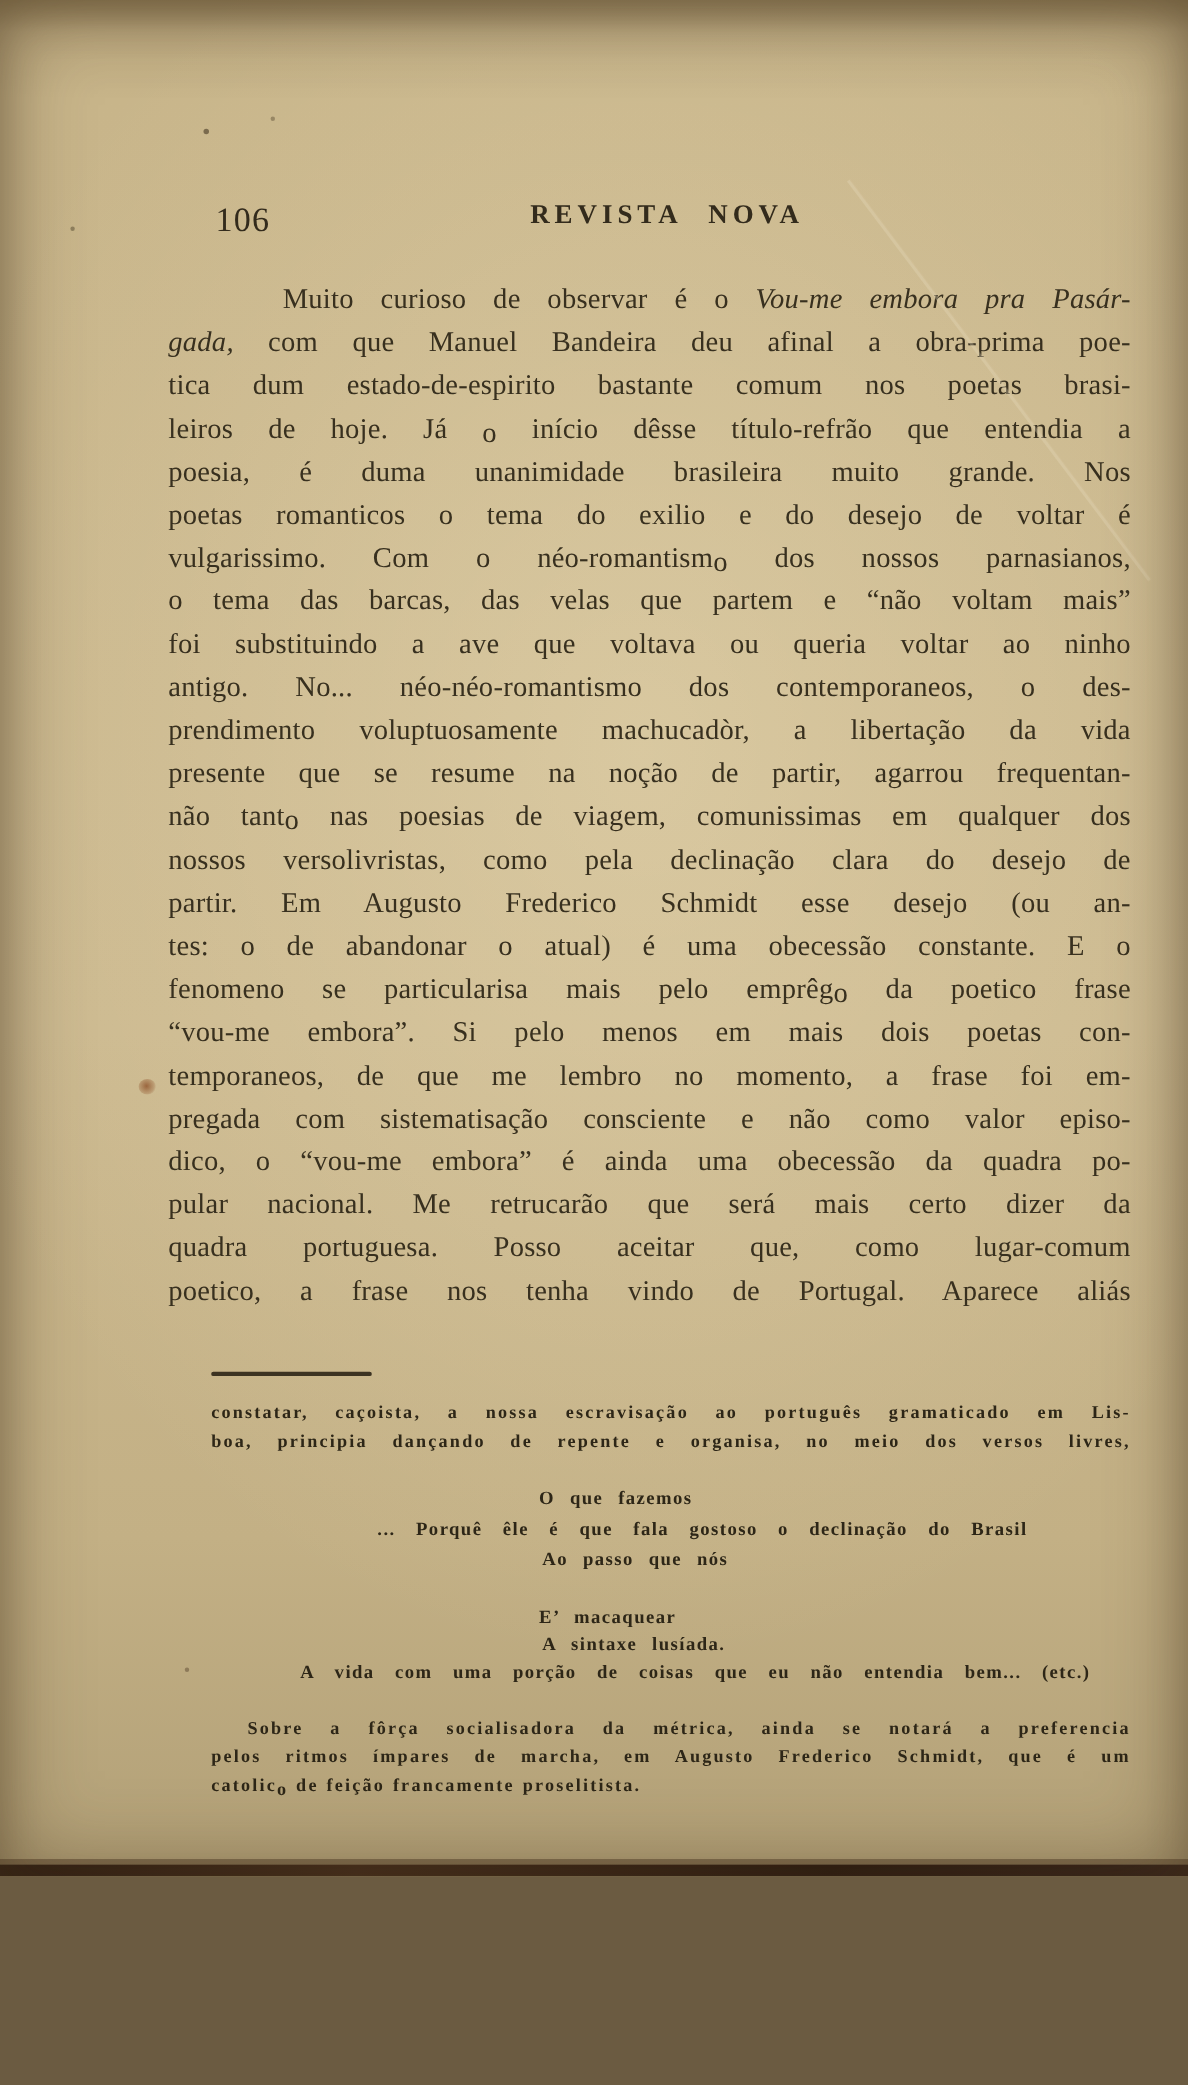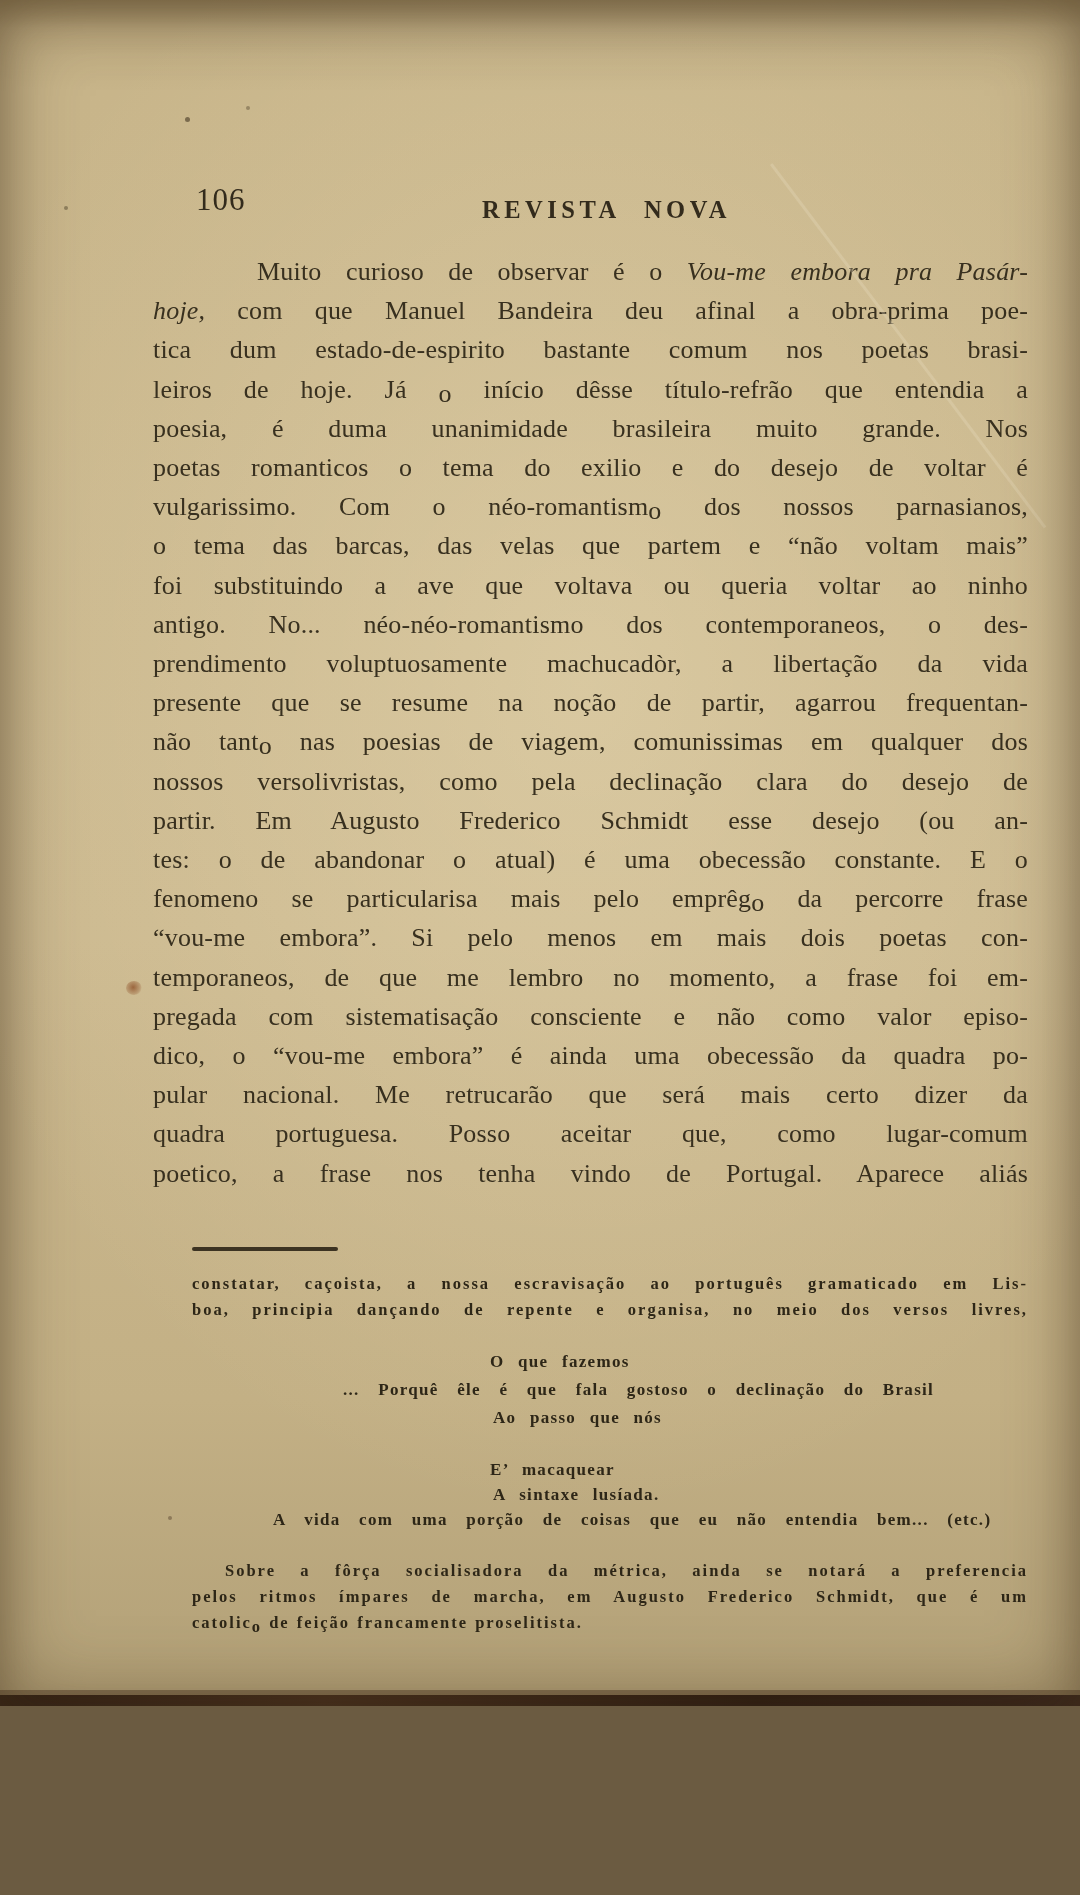--- a/index.html
+++ b/index.html
@@ -15,21 +15,21 @@
   .page::after{
     content:"";position:absolute;inset:0;pointer-events:none;
     box-shadow:inset 0 0 70px 12px rgba(70,52,28,0.38), inset 0 16px 36px rgba(60,44,22,0.30);
   }
   
   .pgnum{
     position:absolute;left:196px;top:184px;
     font-size:31px;line-height:31px;color:#332b1c;letter-spacing:1px;
   }
   .journal{
-    position:absolute;left:482px;top:197px;white-space:nowrap;
+    position:absolute;left:482px;top:183px;white-space:nowrap;
     font-size:24.5px;line-height:26px;font-weight:bold;color:#332b1c;
     letter-spacing:4.5px;word-spacing:14px;
   }
   
   .body-col{
     position:absolute;left:153px;top:252px;width:875px;
     font-size:26px;line-height:39.2px;color:#38301f;
   }
   .bline{
     text-align:justify;text-align-last:justify;
@@ -96,36 +96,36 @@
 </head>
 <body>
 
 <div class="page">
 
   <div class="pgnum">106</div>
   <div class="journal">REVISTA NOVA</div>
 
   <div class="body-col">
       <div class="bline indent"><span>Muito curioso de observar é o </span><span class="it">Vou-me embora pra Pasár-</span></div>
-      <div class="bline"><span class="it">hoje,</span><span> com que Manuel Bandeira deu afinal a obra-prima poe-</span></div>
+      <div class="bline"><span class="it">gada,</span><span> com que Manuel Bandeira deu afinal a obra-prima poe-</span></div>
       <div class="bline"><span>tica dum estado-de-espirito bastante comum nos poetas brasi-</span></div>
       <div class="bline"><span>leiros de hoje. Já </span><span class="sub">o</span><span> início dêsse título-refrão que entendia a</span></div>
       <div class="bline"><span>poesia, é duma unanimidade brasileira muito grande. Nos</span></div>
       <div class="bline"><span>poetas romanticos o tema do exilio e do desejo de voltar é</span></div>
       <div class="bline"><span>vulgarissimo. Com o néo-romantism</span><span class="sub">o</span><span> dos nossos parnasianos,</span></div>
       <div class="bline"><span>o tema das barcas, das velas que partem e “não voltam mais”</span></div>
       <div class="bline"><span>foi substituindo a ave que voltava ou queria voltar ao ninho</span></div>
       <div class="bline"><span>antigo. No... néo-néo-romantismo dos contemporaneos, o des-</span></div>
       <div class="bline"><span>prendimento voluptuosamente machucadòr, a libertação da vida</span></div>
       <div class="bline"><span>presente que se resume na noção de partir, agarrou frequentan-</span></div>
       <div class="bline"><span>não tant</span><span class="sub">o</span><span> nas poesias de viagem, comunissimas em qualquer dos</span></div>
       <div class="bline"><span>nossos versolivristas, como pela declinação clara do desejo de</span></div>
       <div class="bline"><span>partir. Em Augusto Frederico Schmidt esse desejo (ou an-</span></div>
       <div class="bline"><span>tes: o de abandonar o atual) é uma obecessão constante. E o</span></div>
-      <div class="bline"><span>fenomeno se particularisa mais pelo emprêg</span><span class="sub">o</span><span> da percorre frase</span></div>
+      <div class="bline"><span>fenomeno se particularisa mais pelo emprêg</span><span class="sub">o</span><span> da poetico frase</span></div>
       <div class="bline"><span>“vou-me embora”. Si pelo menos em mais dois poetas con-</span></div>
       <div class="bline"><span>temporaneos, de que me lembro no momento, a frase foi em-</span></div>
       <div class="bline"><span>pregada com sistematisação consciente e não como valor episo-</span></div>
       <div class="bline"><span>dico, o “vou-me embora” é ainda uma obecessão da quadra po-</span></div>
       <div class="bline"><span>pular nacional. Me retrucarão que será mais certo dizer da</span></div>
       <div class="bline"><span>quadra portuguesa. Posso aceitar que, como lugar-comum</span></div>
       <div class="bline"><span>poetico, a frase nos tenha vindo de Portugal. Aparece aliás</span></div>
     </div>
 
   <div class="fnrule"></div>

